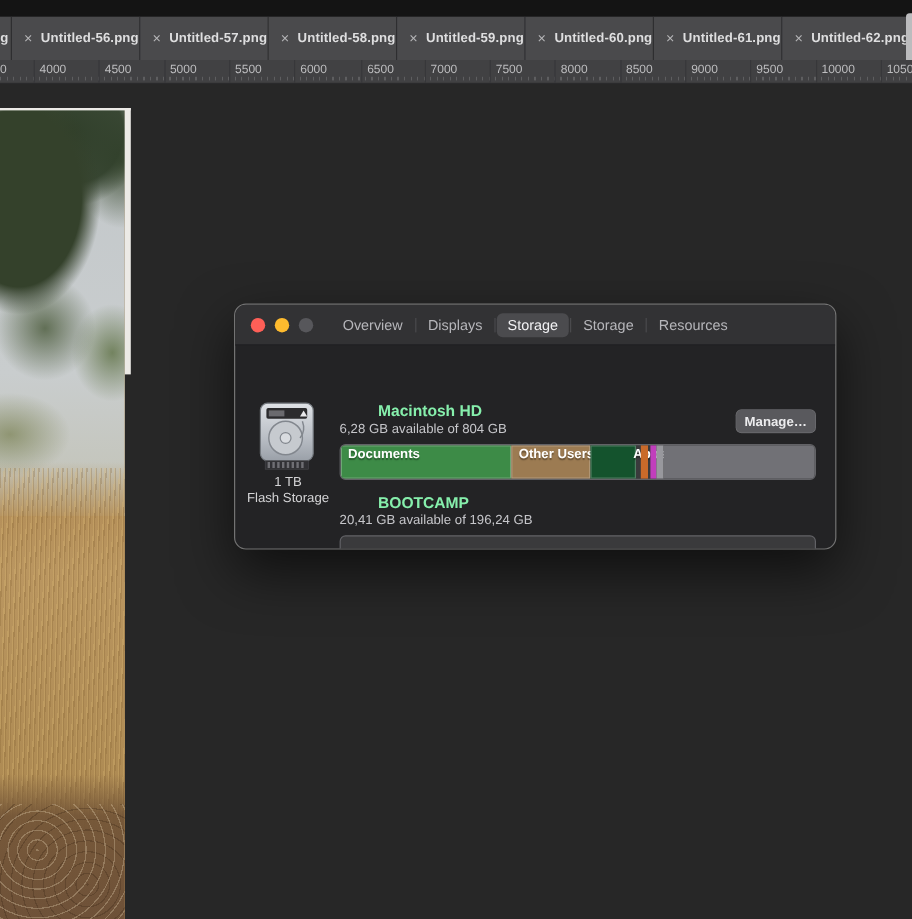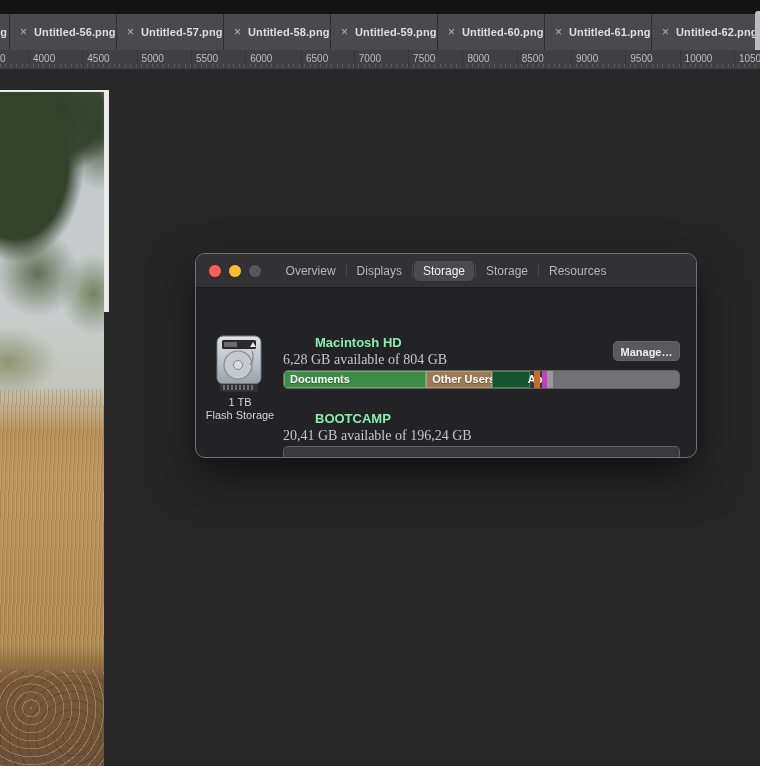--- a/index.html
+++ b/index.html
@@ -55,25 +55,25 @@
   .dlg-tabs{display:flex;align-items:center;}
   .dlg-tab{height:20px;line-height:20px;padding:0 9px;font-size:12px;color:#b6b6ba;border-radius:5px;cursor:pointer;white-space:nowrap;}
   .dlg-tab.active{background:#4b4b4e;color:#f2f2f4;}
   .dlg-sep{width:1px;height:12px;background:#4a4a4d;margin:0 1px;}
   .dlg-content{position:relative;height:170px;}
 
   .disk-icon{position:absolute;left:17px;top:46px;width:52px;height:60px;}
   .disk-caption{position:absolute;left:0px;top:108px;width:88px;text-align:center;color:#d4d4d6;font-size:11px;line-height:13px;}
 
   .vol-name{position:absolute;left:87px;font-size:13px;font-weight:700;color:#86efac;margin-left:32px;}
-  .vol-sub{position:absolute;left:87px;font-size:14px;color:#c6c6ca;font-family:Liberation Serif, serif;}
+  .vol-sub{position:absolute;left:87px;font-size:11px;color:#c6c6ca;}
   .manage-btn{position:absolute;left:417px;top:53px;width:67px;height:20px;background:#59595d;border:none;
     border-radius:5px;color:#ececee;font-size:11px;font-weight:700;line-height:20px;text-align:center;cursor:pointer;
     box-shadow:inset 0 0 0 .5px rgba(255,255,255,.15);}
-  .stor-bar{position:absolute;left:87px;width:397px;height:19px;border:1px solid #626266;border-radius:5px;
+  .stor-bar{position:absolute;left:87px;width:397px;height:30px;border:1px solid #626266;border-radius:5px;
     background:#3a3a3c;overflow:hidden;display:flex;}
   .bar1{top:82px;} .bar2{top:158px;}
   .seg{height:100%;flex:none;position:relative;}
   .seg.labeled{box-shadow:inset 0 0 0 1px rgba(255,255,255,.25);}
   .seg .slabel{font-size:11px;font-weight:700;color:#fff;line-height:17px;padding-left:6px;white-space:nowrap;
     text-shadow:0 1px 1px rgba(0,0,0,.35);}
 </style>
 </head>
 <body>
 

